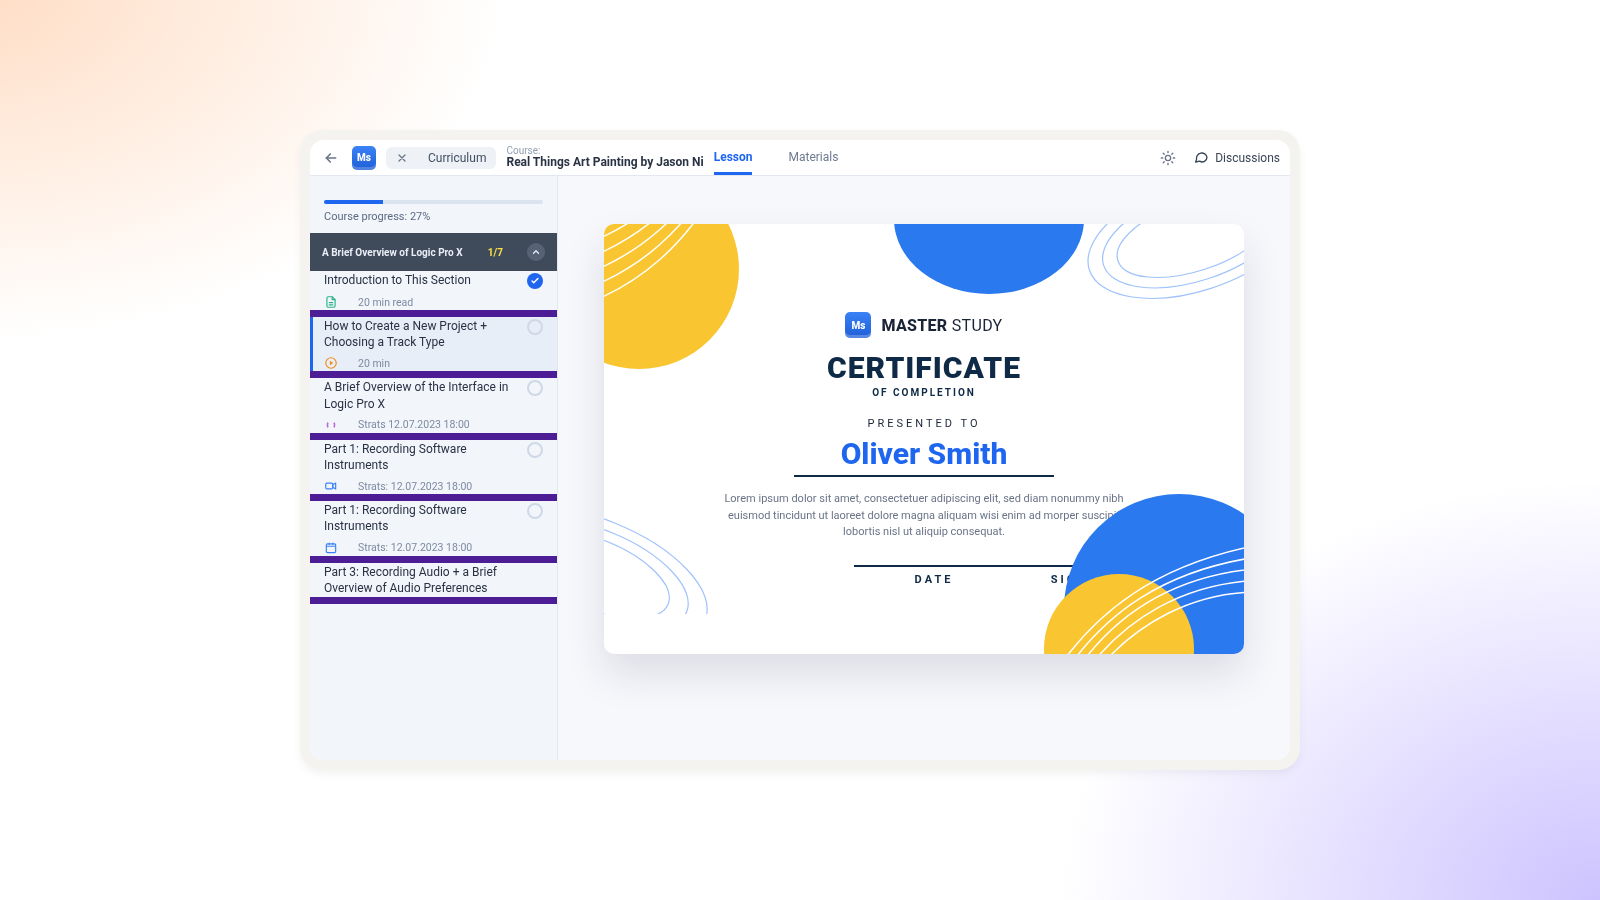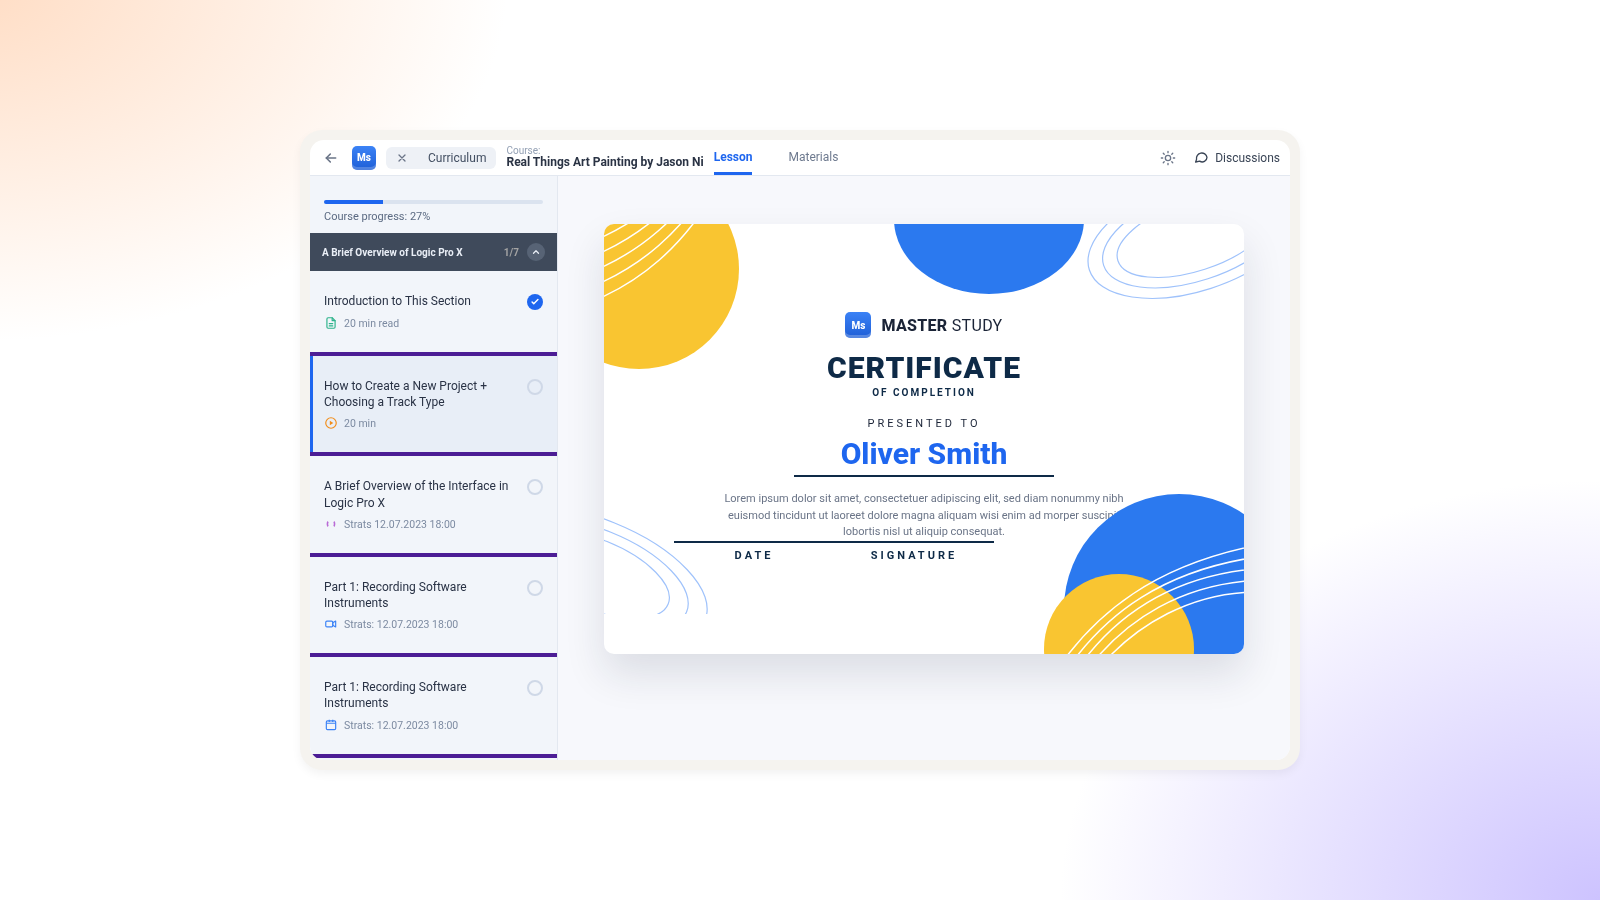--- a/index.html
+++ b/index.html
@@ -69,53 +69,53 @@
   .sb-head{padding:14px 14px 10px}
   .sb-title{font-size:14px;font-weight:800;color:#1b2437;line-height:1.35}
   .progress{margin-top:10px}
   .bar{height:4px;background:#dbe3ef;border-radius:3px;overflow:hidden}
   .bar>i{display:block;height:100%;background:var(--blue);width:27%}
   .plabel{margin-top:6px;font-size:11px;color:#5b6a82}
   .section{
     background:#3f4a5b;color:#e9eef6;display:flex;align-items:center;justify-content:space-between;
     padding:10px 12px;font-size:10px;font-weight:700
   }
-  .section .right{display:flex;align-items:center;gap:8px;color:#a3a3a3;font-weight:700}
+  .section .right{display:flex;align-items:center;gap:24px;color:#fde047;font-weight:700}
   .caret{width:18px;height:18px;border-radius:50%;background:#576375;display:flex;align-items:center;justify-content:center}
   .list{flex:1;overflow:auto}
   .item{
-    padding:22px 14px;border-bottom:4px solid #4c1d95;position:relative;cursor:pointer
+    padding:1px 14px;border-bottom:7px solid #4c1d95;position:relative;cursor:pointer
   }
   .item.active{background:#e8eef7}
   .item.active::before{content:"";position:absolute;left:0;top:0;bottom:0;width:3px;background:var(--blue)}
   .irow{display:flex;align-items:flex-start;gap:8px}
   .ititle{flex:1;font-size:12px;color:#293245;line-height:1.35}
   .status{width:16px;height:16px;border-radius:50%;border:2px solid #cfd8e7;margin-top:1px;flex:0 0 16px}
   .status.done{border:none;background:var(--blue);display:flex;align-items:center;justify-content:center}
   .status.done svg{display:block}
-  .imeta{margin-top:6px;display:flex;align-items:flex-end;gap:6px;font-size:10.5px;color:#7c8aa1}
+  .imeta{margin-top:6px;display:flex;align-items:center;gap:20px;font-size:10.5px;color:#7c8aa1}
   .mi{width:14px;height:14px;display:inline-flex;align-items:center;justify-content:center}
   
   .content{flex:1;background:var(--skybg);display:flex;align-items:flex-start;justify-content:center;overflow:auto}
   .cert-card{
     margin:48px 0;width:640px;height:430px;background:#fff;border-radius:10px;
     box-shadow:0 20px 40px rgba(22,35,60,.12);
     position:relative;overflow:hidden;padding:28px 40px 22px 40px;text-align:center;
   }
   .cert-card .brand{display:flex;align-items:center;justify-content:center;gap:10px;margin-top:60px}
   .brand .blogo{width:26px;height:26px;border-radius:5px;background:linear-gradient(#3b82f6,#1e5ed6);display:flex;align-items:center;justify-content:center;color:#fff;font-weight:800;font-size:10px;box-shadow:inset 0 -3px 0 rgba(255,255,255,.25)}
   .brand .btxt{font-size:16px;letter-spacing:.3px;color:#1b2437}
   .brand .btxt b{font-weight:800}
   .cert-title{margin-top:12px;font-size:30px;font-weight:900;color:#0e2a47;letter-spacing:1px}
   .cert-sub{font-size:10px;letter-spacing:2px;color:#0e2a47;margin-top:2px;font-weight:700}
   .cert-pres{margin-top:19px;font-size:11px;letter-spacing:3px;color:#1b2437;font-weight:400}
   .cert-name{margin:6px auto 0;display:inline-block;font-size:30px;font-weight:800;color:var(--blue);padding:0 14px 4px}
   .cert-nameline{width:260px;height:2px;background:#0e2a47;margin:0 auto}
   .cert-desc{margin:14px auto 0;max-width:420px;font-size:11px;line-height:1.5;color:#6a7487}
-  .cert-foot{display:flex;justify-content:flex-start;padding:0 30px}
+  .cert-foot{display:flex;justify-content:flex-end;margin-top:24px;padding:0 30px}
   .cf{width:160px}
   .cf .ln{height:2px;background:#0e2a47;margin-bottom:6px}
   .cf .cap{font-size:11px;letter-spacing:3px;color:#0e2a47;font-weight:700;text-align:center}
   
   .shape{position:absolute}
   .tl-y{left:-65px;top:-55px;width:200px;height:200px;border-radius:50%;background:var(--yellow)}
   .tl-lines{left:-30px;top:-60px}
   .tr-b{right:160px;top:-80px;width:190px;height:150px;border-radius:50%;background:#2b79ef}
   .tr-lines{right:-10px;top:-8px}
   .br-b{right:-50px;bottom:-70px;width:230px;height:230px;border-radius:50%;background:#2b79ef}

